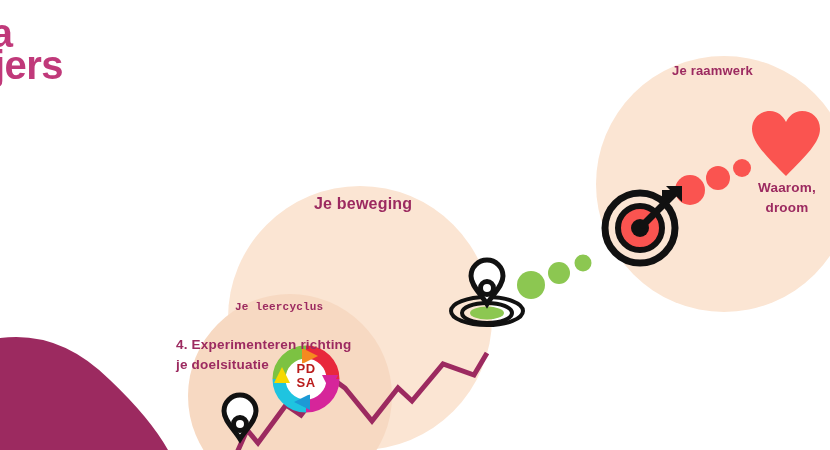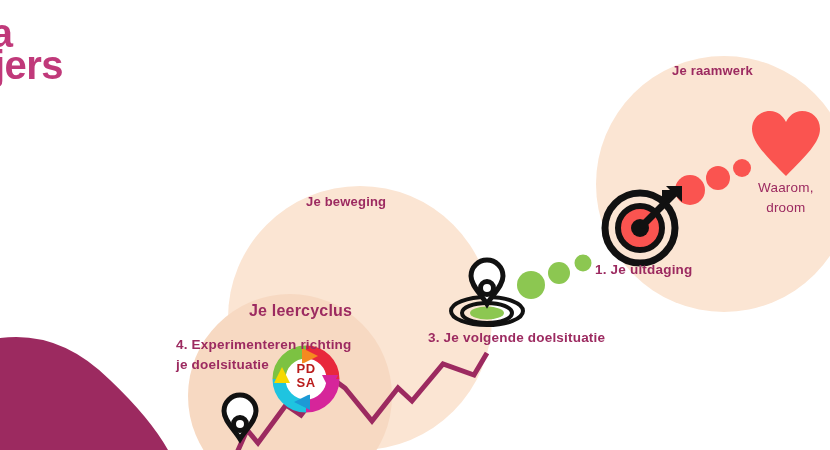--- a/index.html
+++ b/index.html
@@ -49,29 +49,29 @@
     color: #c0397a;
     letter-spacing: -0.5px;
   }
   #title-verbeterkata {
     left: 166px;
     top: 131px;
     font-size: 19px;
     color: #9c2a60;
   }
   #label-raamwerk   { left: 672px; top: 62px;  font-size: 13px; }
-  #label-beweging   { left: 306px; top: 193px; font-size: 13px; text-align: center; }
-  #label-leercyclus { left: 249px; top: 300px; font-size: 16px; }
+  #label-beweging   { left: 314px; top: 193px; font-size: 16px; text-align: center; }
+  #label-leercyclus { left: 235px; top: 300px; font-size: 11px; font-family: Liberation Mono, monospace; }
   #label-uitdaging  { left: 595px; top: 261px; font-size: 13.5px; font-weight: bold; }
   #label-doelsituatie3 { left: 428px; top: 329px; font-size: 13.5px; font-weight: bold; }
   #label-experimenteren {
     left: 176px; top: 335px; font-size: 13.5px; font-weight: bold; line-height: 1.5;
   }
   #label-waarom {
-    left: 758px; top: 178px; font-size: 13.5px; font-weight: normal;
+    left: 758px; top: 178px; font-size: 13.5px; font-weight: bold;
     line-height: 1.5; text-align: center;
   }
   .pdsa-text {
     position: absolute;
     color: #b91c1c;
     font-weight: bold;
     font-size: 13px;
     line-height: 1.05;
     text-align: center;
     width: 40px;
@@ -167,22 +167,20 @@
   </svg>
 
   <div class="lbl" id="logo-line1">ta</div>
   <div class="lbl" id="logo-line2">njers</div>
 
 
   <div class="lbl" id="label-raamwerk">Je raamwerk</div>
   <div class="lbl" id="label-beweging">Je beweging</div>
   <div class="lbl" id="label-leercyclus">Je leercyclus</div>
 
-  <div class="lbl" id="label-uitdaging">1. Je uitdaging</div>
-  <div class="lbl" id="label-doelsituatie3">3. Je volgende doelsituatie</div>
   <div class="lbl" id="label-experimenteren">4. Experimenteren richting
 je doelsituatie</div>
 
   <div class="lbl" id="label-waarom">Waarom,
 droom</div>
 
   <div class="pdsa-text" id="pdsa-label">
     <div>PD</div>
     <div>SA</div>
   </div>

